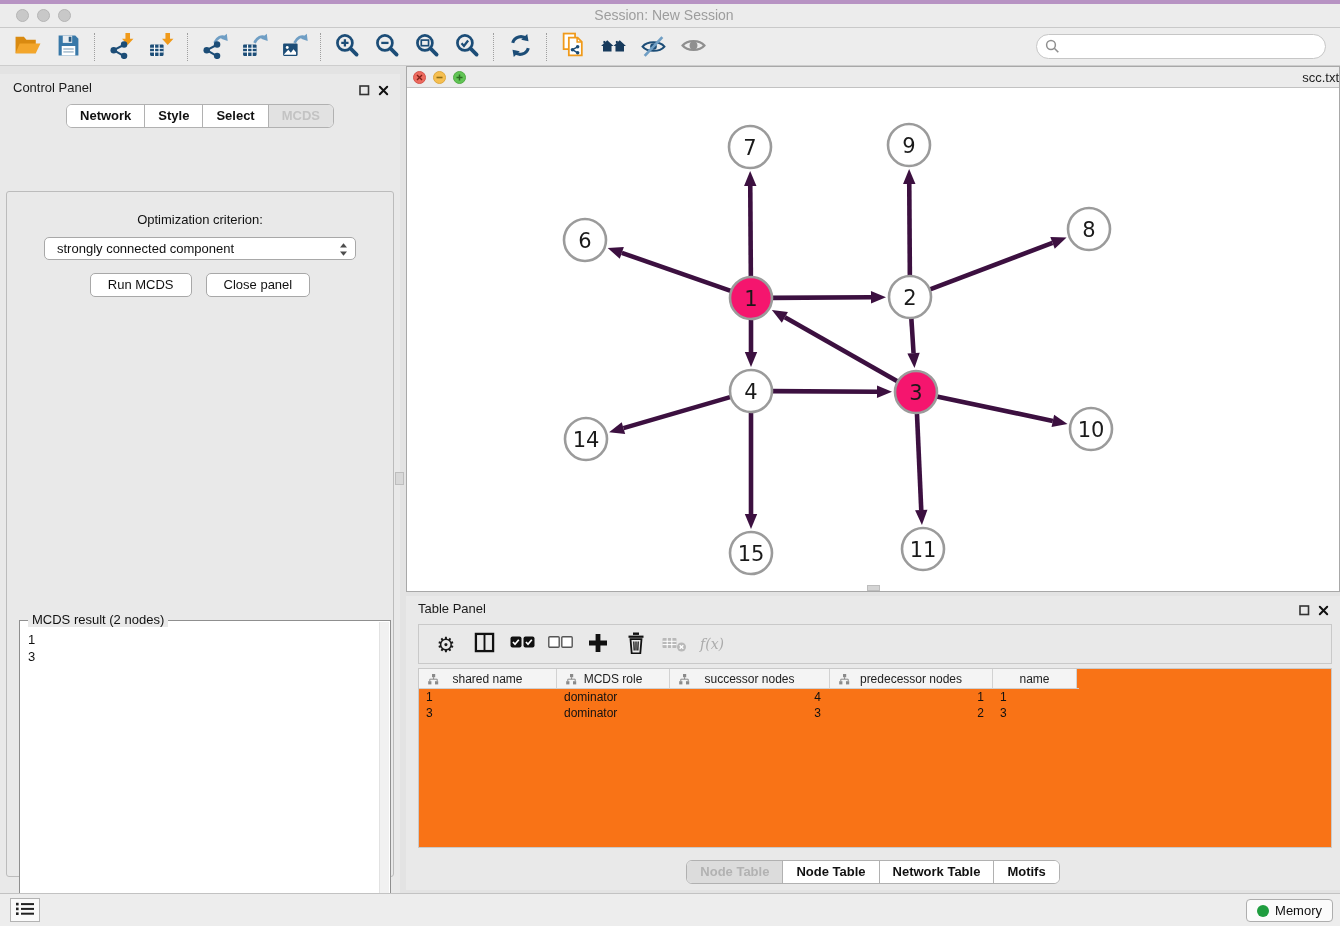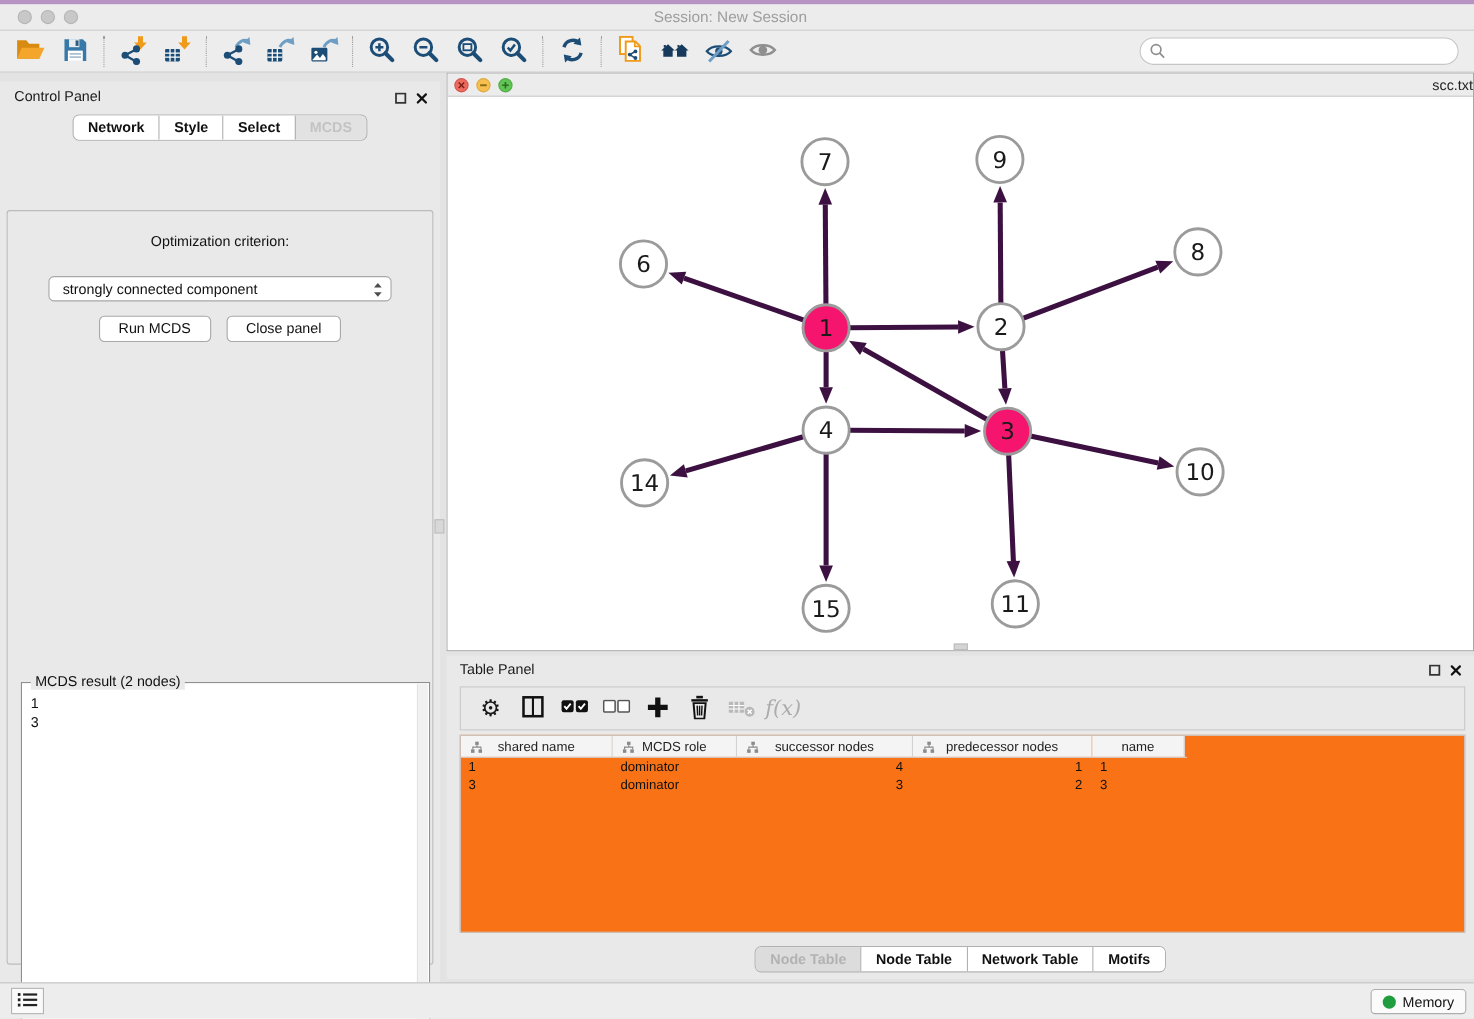--- a/index.html
+++ b/index.html
@@ -36,21 +36,21 @@
   .cp-tabs-row { position:relative; z-index:2; display:flex; justify-content:center; }
   .seg-tabs { display:inline-flex; border:1px solid #b1b1b1; border-radius:6px; overflow:hidden;
               background:#fff; }
   .seg-tab { padding:3px 13px 4px; font-size:13px; font-weight:bold; color:#111;
              border-left:1px solid #b1b1b1; background:#fff; white-space:nowrap; }
   .seg-tab:first-child { border-left:none; }
   .seg-tab.selected { background:#e2e2e2; color:#c3c3c3; }
   .cp-content { position:absolute; left:6px; right:6px; top:117px; bottom:16px;
                 border:1px solid #bcbcbc; border-radius:3px; background:#e9e9e9; }
   .opt-label { margin-top:20px; text-align:center; font-size:13px; color:#111; }
-  .criterion { position:relative; margin:24px auto 0; width:312px; height:23px; background:#fff;
+  .criterion { position:relative; margin:10px auto 0; width:312px; height:23px; background:#fff;
                border:1px solid #a8a8a8; border-radius:5px; font-size:13px; color:#111;
                display:flex; align-items:center; padding-left:12px; }
   .criterion .stepper { position:absolute; right:7px; top:4px; }
   .btn-row { display:flex; justify-content:center; gap:14px; margin-top:13px; }
   .cp-btn { background:#fff; border:1px solid #a8a8a8; border-radius:5px; font-size:13px;
             color:#111; padding:3px 17px 4px; font-family:inherit; }
   .result-group { position:absolute; left:12px; width:372px; top:428px; height:377px;
                   border:1px solid #8f8f8f; background:#fff; }
   .result-legend { position:absolute; top:-9px; left:8px; background:#e9e9e9; padding:0 4px;
                    font-size:13px; color:#111; }
@@ -80,21 +80,21 @@
   .table-panel { position:absolute; left:406px; top:596px; width:934px; height:294px; background:#e9e9e9; }
   .tp-header { position:relative; height:26px; }
   .tp-title { position:absolute; left:12px; top:5px; font-size:13px; color:#1a1a1a; }
   .tp-toolbar { position:absolute; left:12px; right:8px; top:28px; height:40px;
                 border:1px solid #c9c9c9; background:#e9e9e9; display:flex; align-items:center;
                 gap:0; padding-left:8px; }
   .tp-tool { width:38px; height:34px; display:flex; align-items:center; justify-content:center;
              background:transparent; border:none; padding:0; }
   .gear-glyph { font-size:21px; color:#1a1a1a; line-height:1; }
   .fx-glyph { font-family:"DejaVu Serif","Liberation Serif",serif; font-style:italic;
-              font-size:19px; color:#ababab; }
+              font-size:14px; color:#ababab; }
   .tp-table { position:absolute; left:12px; right:8px; top:72px; bottom:42px; background:#f97316;
               border:1px solid #c9c9c9; overflow:hidden; }
   .tp-head-row { display:flex; height:20px; border-bottom:1px solid #cfcfcf; width:660px; }
   .tp-th { position:relative; background:#f4f4f4; border-right:1px solid #d2d2d2; font-size:12px;
            color:#222; display:flex; align-items:center; justify-content:center; gap:4px; }
   .tp-th .col-icon { position:absolute; left:9px; top:5px; }
   .tp-row { display:flex; height:16px; font-size:12px; color:#111; }
   .tp-td { padding-top:1px; }
   .tp-td.left { text-align:left; padding-left:7px; }
   .tp-td.right { text-align:right; padding-right:9px; }

